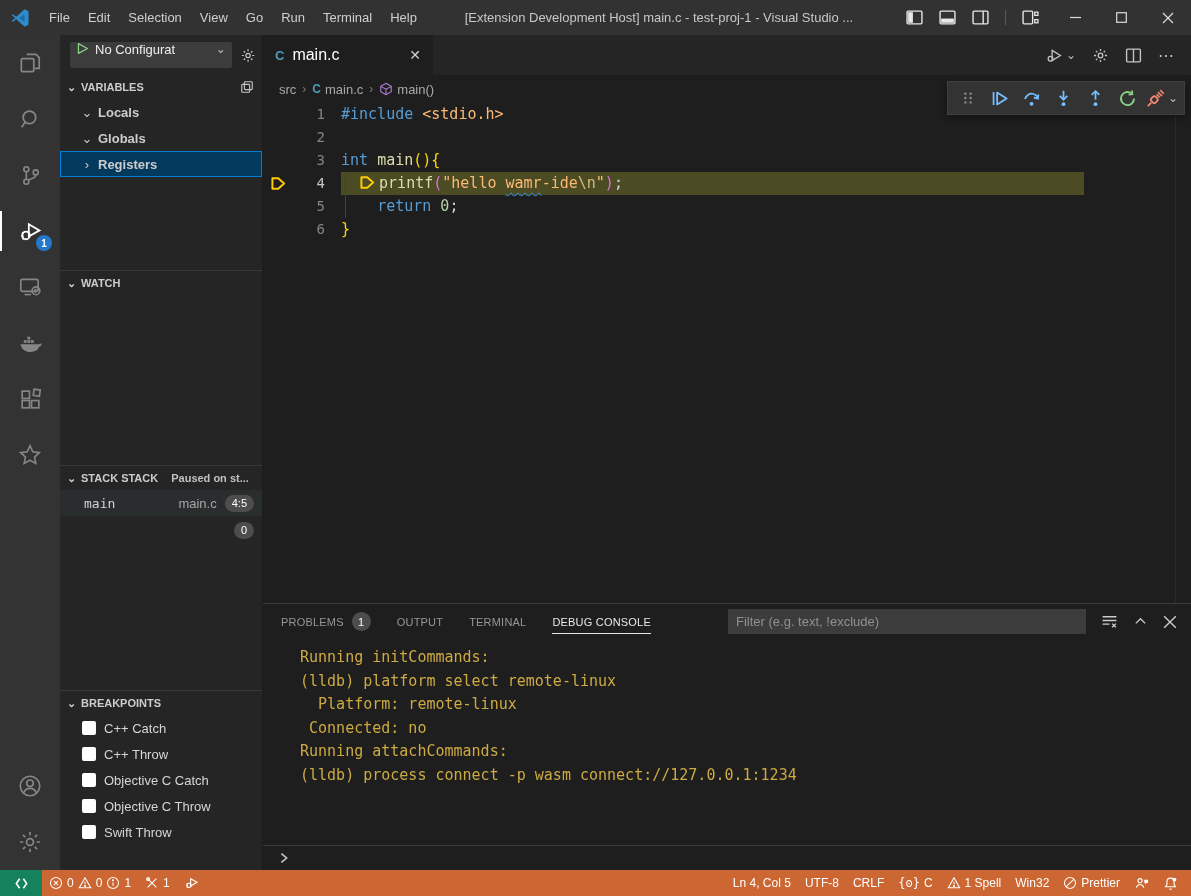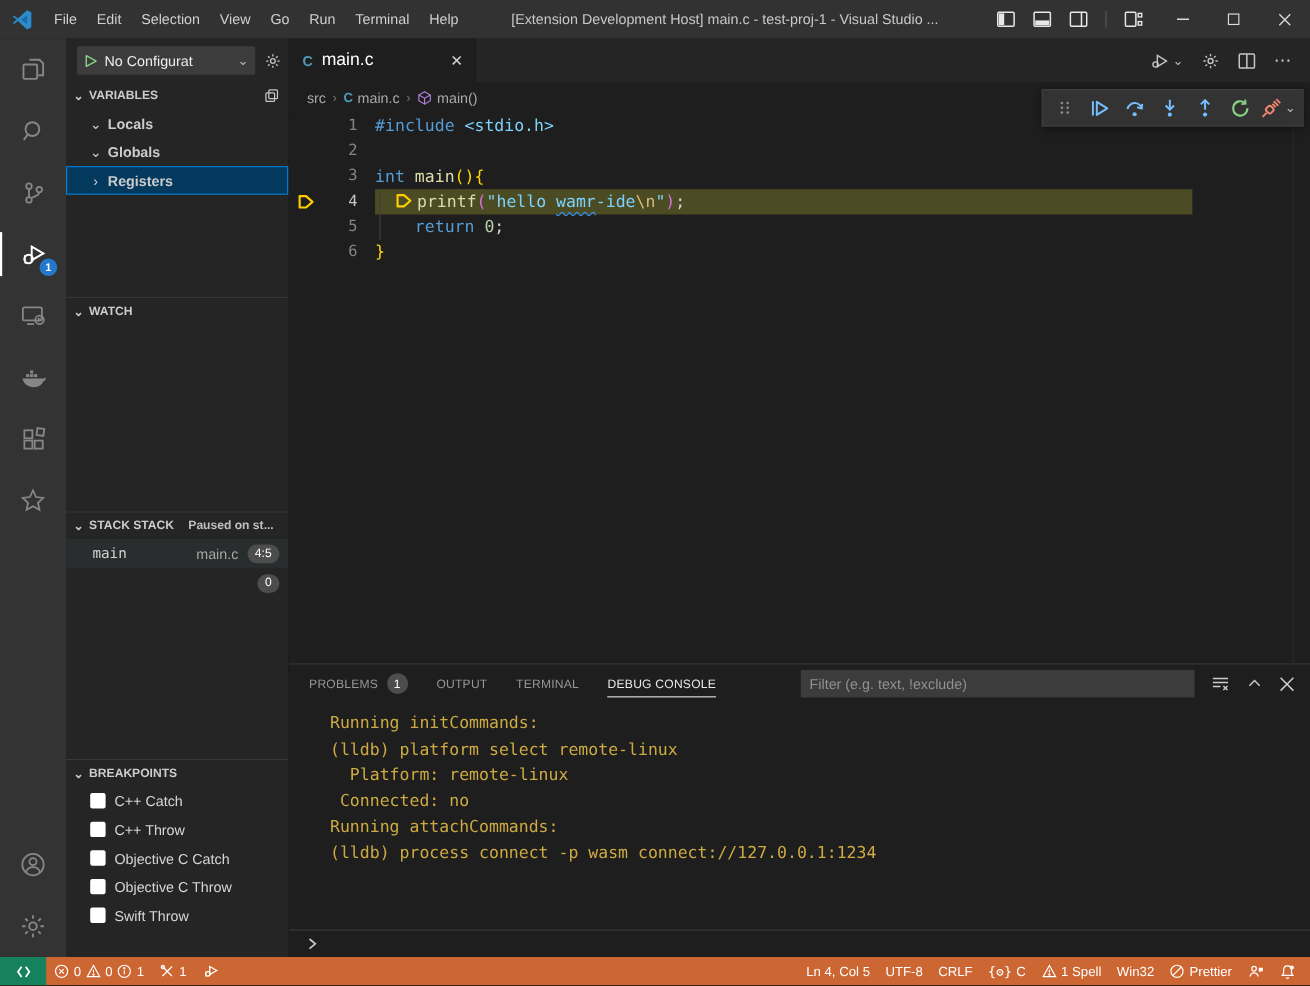--- a/index.html
+++ b/index.html
@@ -20,21 +20,21 @@
   .activitybar{width:60px;background:#333333;display:flex;flex-direction:column;align-items:center;position:relative;}
   .act-item{width:60px;height:56px;display:flex;align-items:center;justify-content:center;position:relative;color:#868686;}
   .act-item.active{color:#ffffff;}
   .act-item.active::before{content:"";position:absolute;left:0;top:8px;bottom:8px;width:2px;background:#ffffff;}
   .act-badge{position:absolute;right:8px;bottom:8px;min-width:16px;height:16px;border-radius:9px;background:#2478cc;
              color:#fff;font-size:10px;display:flex;align-items:center;justify-content:center;font-weight:bold;}
   .act-bottom{margin-top:auto;display:flex;flex-direction:column;align-items:center;}
   
   .sidebar{width:202px;background:#252526;border-right:1px solid #1c1c1c;display:flex;flex-direction:column;font-size:13px;}
   .debug-controls{height:40px;display:flex;align-items:center;padding:0 6px 0 10px;gap:8px;}
-  .config-select{width:158px;height:26px;background:#3c3c3c;border-radius:2px;display:flex;align-items:center;
+  .config-select{width:158px;height:26px;background:#3c3c3c;border-radius:2px;display:flex;
                  padding:0 6px;gap:6px;color:#ededed;}
   .config-select .lbl{flex:1;white-space:nowrap;overflow:hidden;}
   .chev{color:#bdbdbd;font-size:12px;}
   .section{border-top:1px solid rgba(128,128,128,.22);}
   .section.first{border-top:none;}
   .section-header{height:24px;display:flex;align-items:center;gap:3px;padding:0 8px 0 5px;
                   font-size:11px;font-weight:bold;color:#cccccc;}
   .section-header .twisty{font-size:11px;color:#cccccc;width:13px;text-align:center;}
   .section-header .hdr-right{margin-left:auto;color:#c5c5c5;}
   .pause-note{margin-left:10px;font-size:11px;font-weight:bold;color:#c0c0c0;}
@@ -60,21 +60,21 @@
   .crumb{display:flex;align-items:center;gap:4px;}
   .crumb-sep{color:#7a7a7a;font-size:12px;}
   .editor{flex:1;position:relative;font-family:"DejaVu Sans Mono",monospace;font-size:15px;overflow:hidden;background:#1e1e1e;}
   .code-line{display:flex;height:23px;line-height:23px;align-items:center;}
   .glyph{width:30px;flex:none;display:flex;justify-content:center;align-items:center;}
   .lineno{width:32px;flex:none;text-align:right;color:#858585;font-size:14px;}
   .gutpad{width:16px;flex:none;}
   .content{white-space:pre;height:23px;line-height:23px;}
   .code-line.current .lineno{color:#c6c6c6;}
   .code-line.current .content{background:rgba(255,255,60,.20);min-width:743px;}
-  .tk-kw{color:#569cd6;} .tk-fn{color:#dcdcaa;} .tk-str{color:#7dd3fc;} .tk-esc{color:#d7ba7d;}
+  .tk-kw{color:#569cd6;} .tk-fn{color:#dcdcaa;} .tk-str{color:#fdba74;} .tk-esc{color:#d7ba7d;}
   .tk-lit{color:#b5cea8;} .tk-pln{color:#d4d4d4;} .tk-b1{color:#ffd700;} .tk-b2{color:#da70d6;}
   .tk-spell{text-decoration:underline wavy #3794ff 1px;text-underline-offset:4px;}
   .indent-guide{position:absolute;left:82px;top:70px;width:1px;height:45px;background:#404040;}
   .overview-edge{position:absolute;top:0;bottom:0;right:15px;width:1px;background:#2a2a2a;}
   .float-toolbar{position:absolute;top:46px;right:6px;height:32px;background:#333333;border:1px solid #3f3f3f;
                  box-shadow:0 2px 8px rgba(0,0,0,.45);display:flex;align-items:center;padding:0 6px;gap:4px;z-index:5;}
   .dbg-btn{width:28px;height:28px;display:flex;align-items:center;justify-content:center;}
   
   .panel{height:266px;border-top:1px solid #3c3c3c;display:flex;flex-direction:column;background:#1e1e1e;}
   .panel-header{height:35px;display:flex;align-items:center;padding:0 14px 0 18px;flex:none;}

